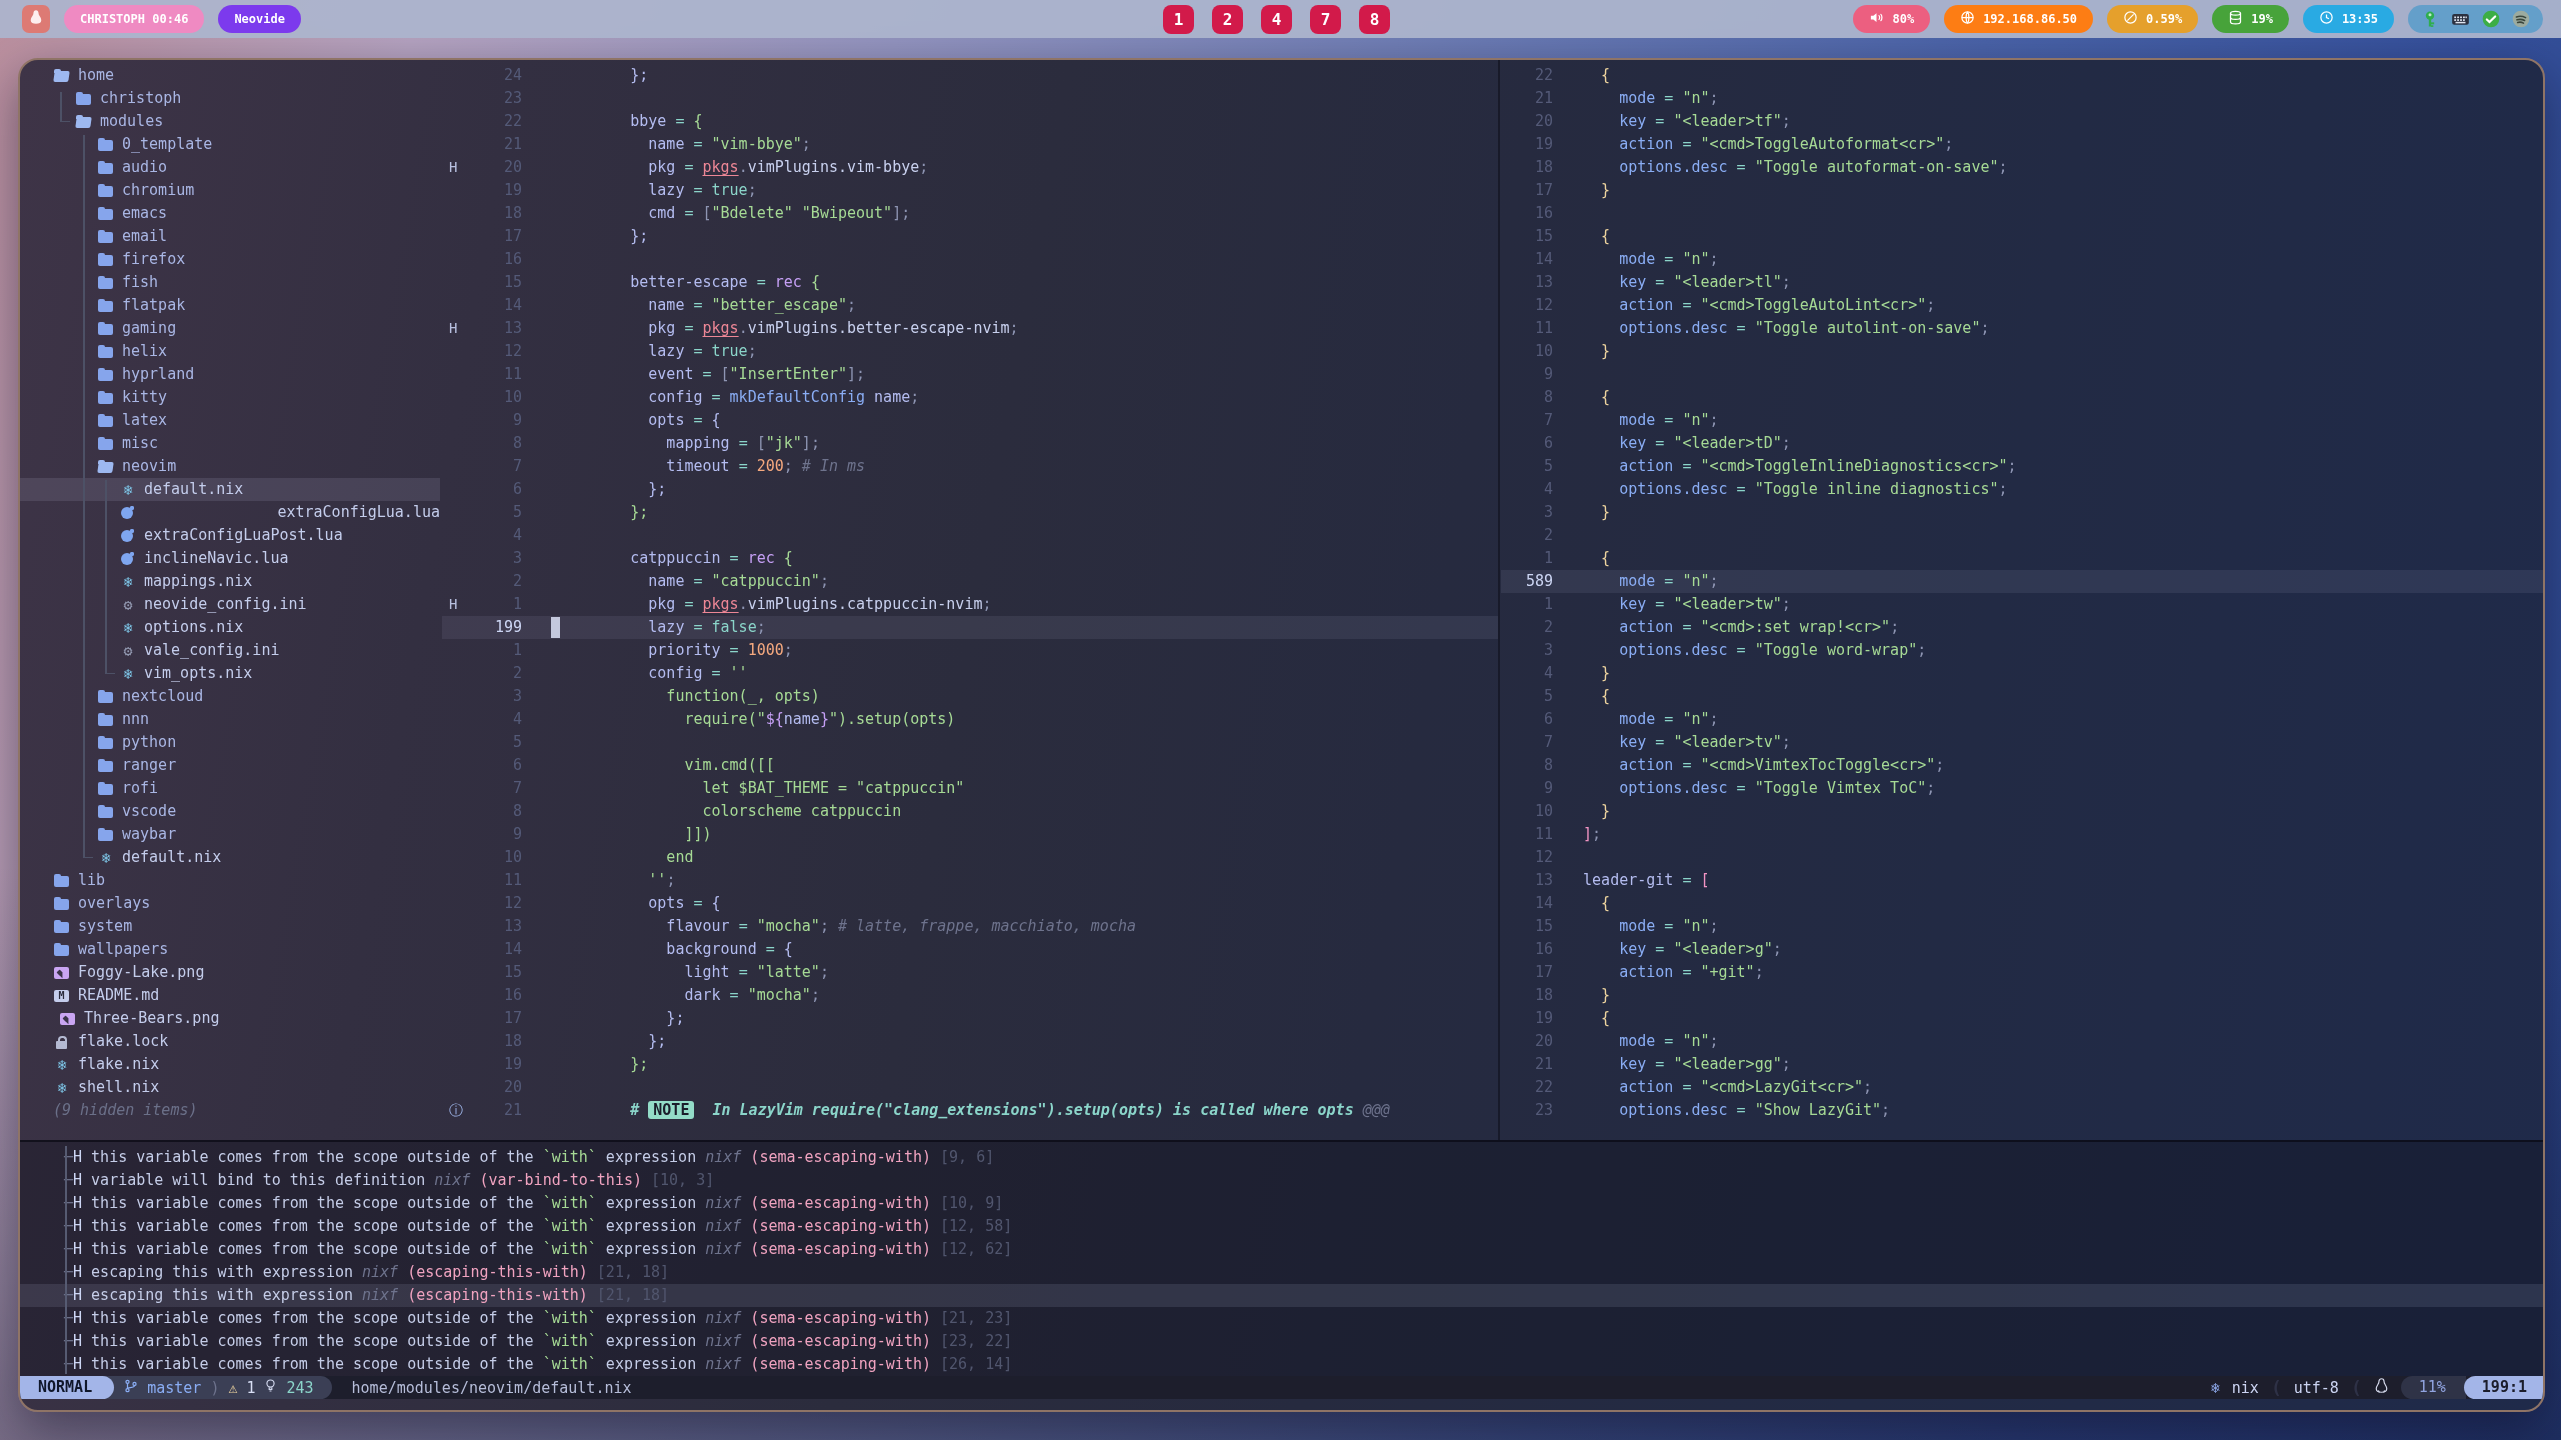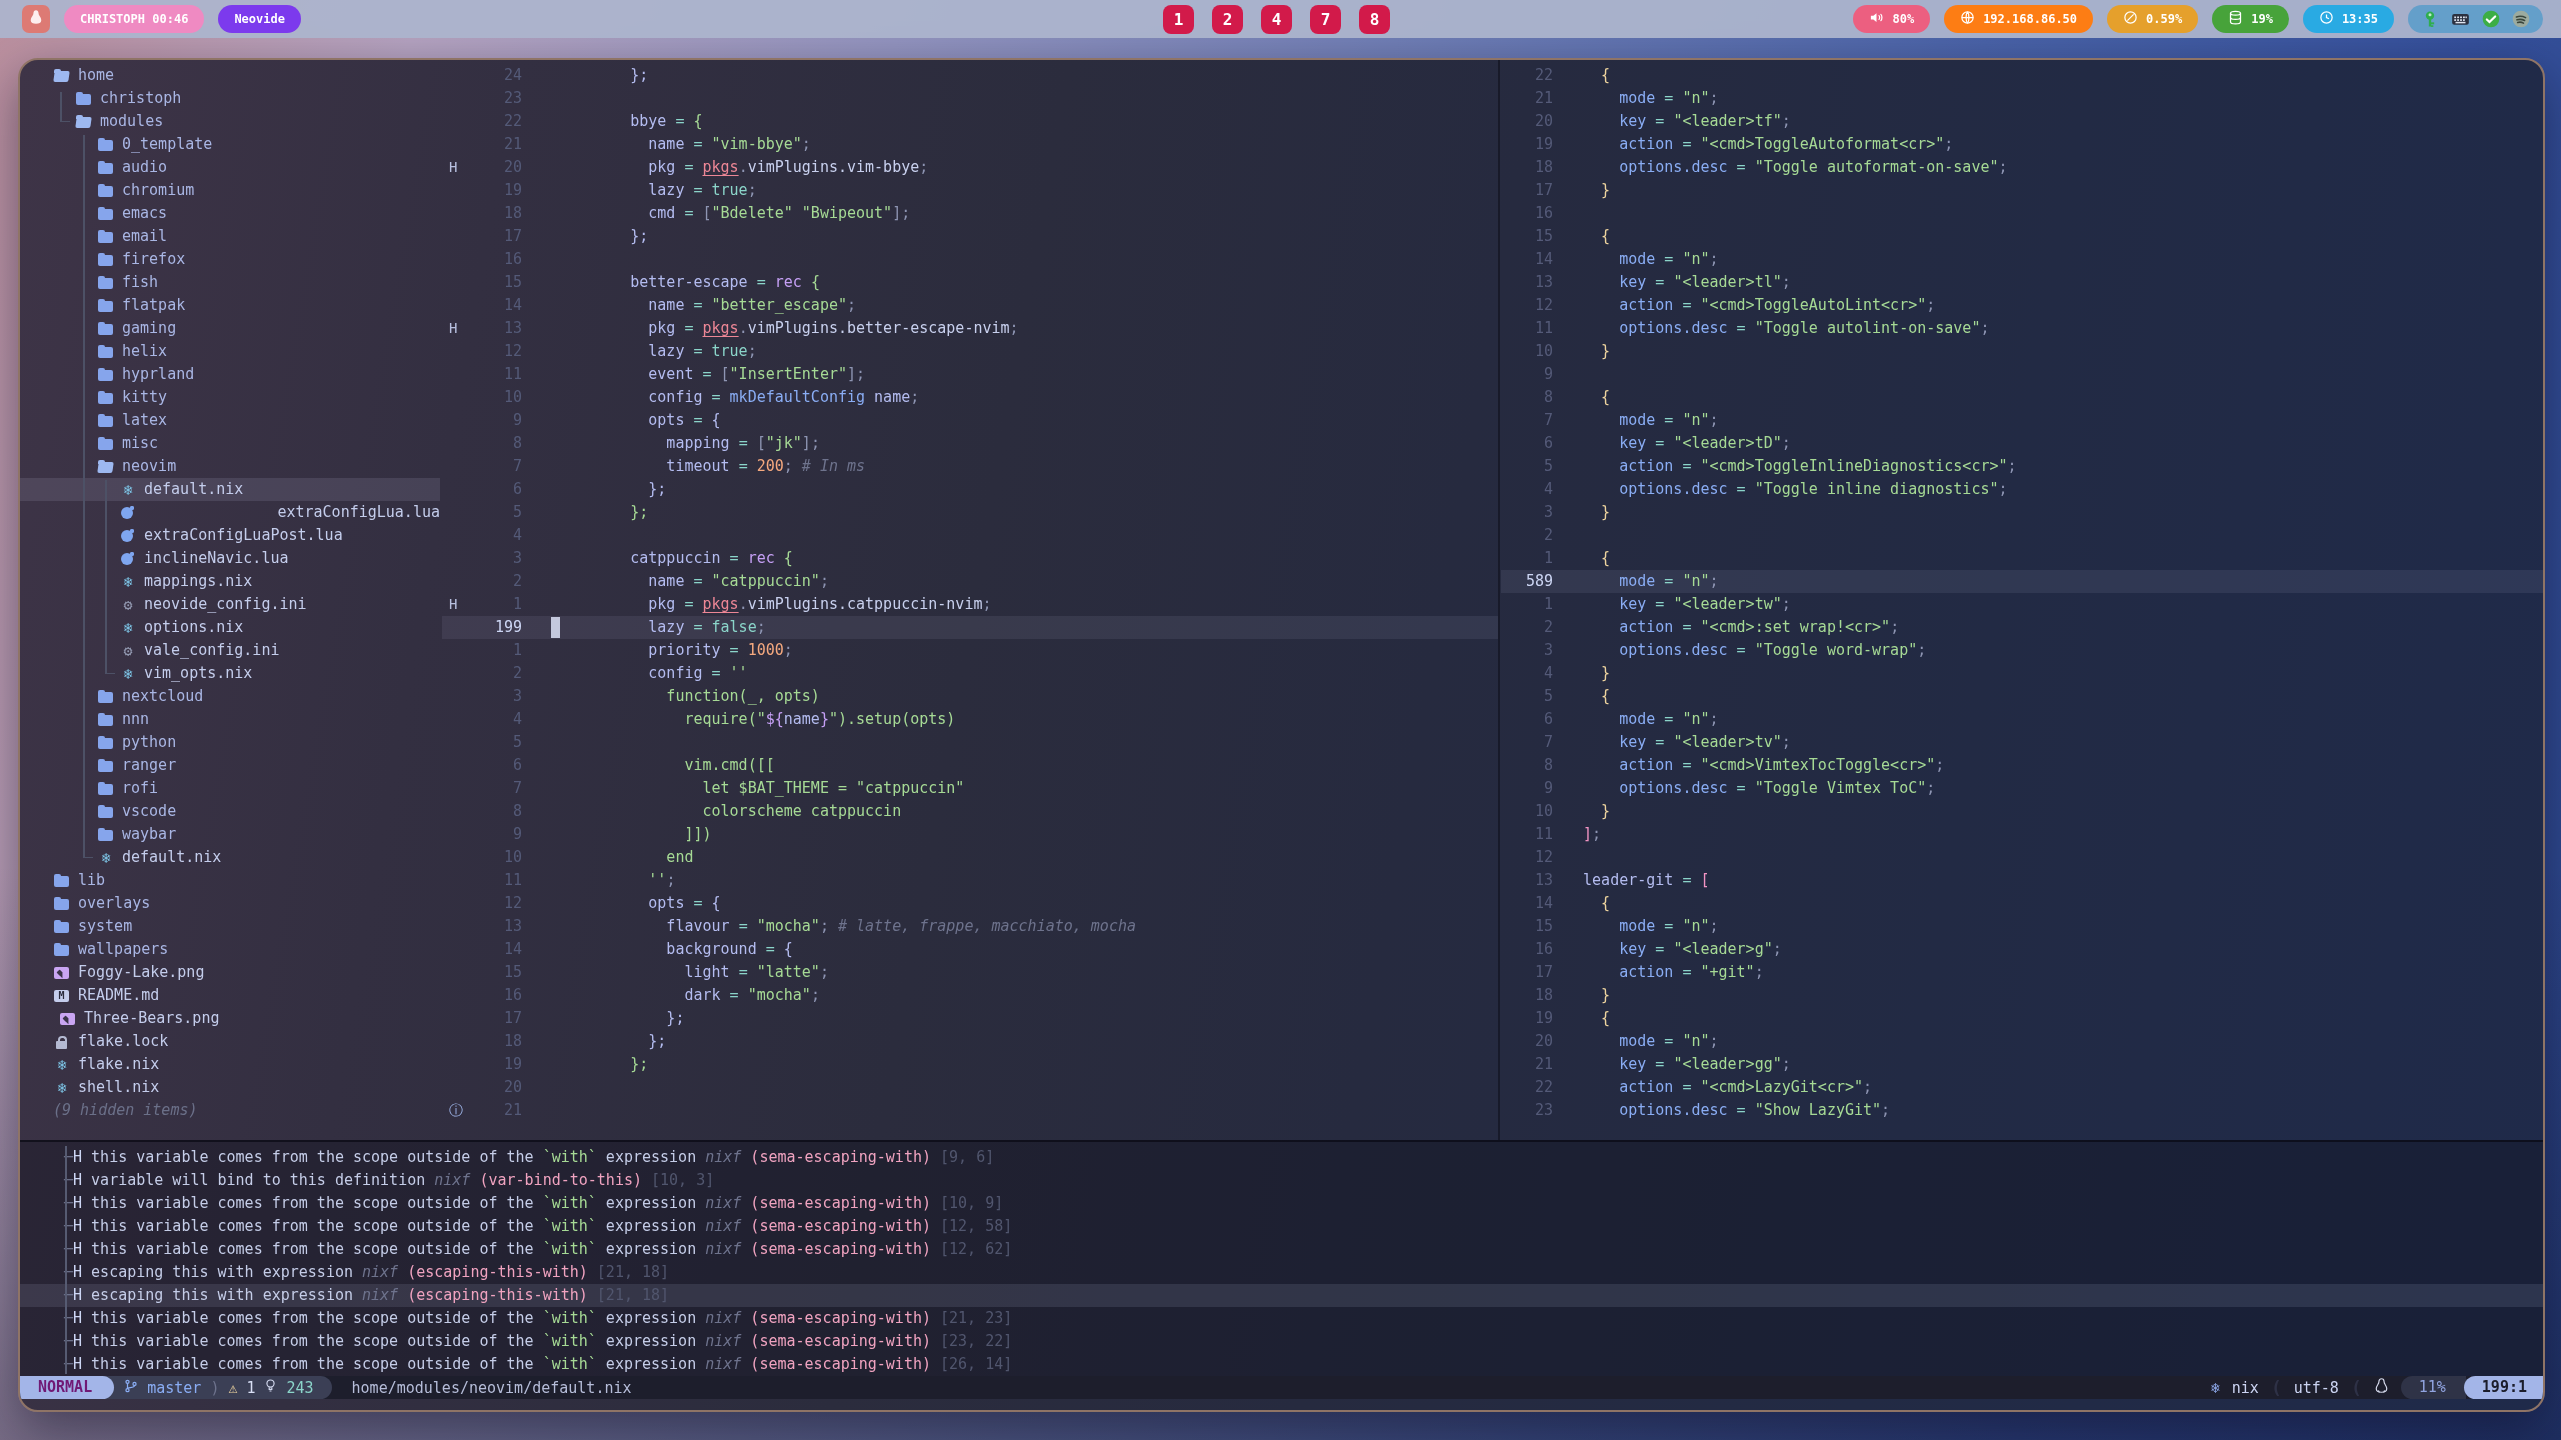--- a/index.html
+++ b/index.html
@@ -84,21 +84,21 @@
   .c-noteit{color:#8bd5ca;font-style:italic;font-weight:600;}
   
   .diag{position:absolute;left:0;top:1080px;width:100%;height:236px;
     border-top:2px solid rgba(8,9,18,.7);background:rgba(16,17,28,.38);}
   .drow{height:23px;line-height:23px;font-size:15px;white-space:pre;padding-left:44px;}
   .drow.sel{background:rgba(195,202,235,0.12);}
   .dguide{position:absolute;left:45px;top:4px;width:1.5px;height:228px;background:#565b72;}
   
   .statusline{position:absolute;left:0;top:1316px;width:100%;height:23px;background:#1d1e2c;
     display:flex;align-items:center;font-size:15px;}
-  .sl-mode{height:23px;line-height:23px;padding:0 22px 0 18px;background:#a3b5e8;color:#701a75;
+  .sl-mode{height:23px;line-height:23px;padding:0 22px 0 18px;background:#a3b5e8;color:#0f172a;
     font-weight:bold;border-radius:0 12px 12px 0;z-index:2;}
   .sl-git{height:23px;display:flex;align-items:center;gap:9px;background:#3b3f55;
     padding:0 18px 0 22px;margin-left:-12px;border-radius:0 12px 12px 0;z-index:1;}
   .sl-branch{color:#8aadf4;}
   .sl-sep{color:#6e738d;}
   .sl-warnico{color:#eed49f;} .sl-warn{color:#d9dff5;}
   .sl-hint{color:#8bd5ca;}
   .sl-path{color:#b6bdd9;margin-left:20px;}
   .sl-right{margin-left:auto;display:flex;align-items:center;gap:12px;}
   .sl-flake{color:#8ca7e8;} .sl-ft,.sl-enc{color:#ccd4f2;}
@@ -453,21 +453,21 @@
       <div class="crow"><span class="sign"></span><span class="lnum">11</span><span class="code"><span class="c-grn">          ''</span><span class="c-pun">;</span></span></div>
       <div class="crow"><span class="sign"></span><span class="lnum">12</span><span class="code"><span class="c-lav">          opts </span><span class="c-teal">= </span><span class="c-lav">{</span></span></div>
       <div class="crow"><span class="sign"></span><span class="lnum">13</span><span class="code"><span class="c-lav">            flavour </span><span class="c-teal">= </span><span class="c-grn">"mocha"</span><span class="c-pun">; </span><span class="c-com"># latte, frappe, macchiato, mocha</span></span></div>
       <div class="crow"><span class="sign"></span><span class="lnum">14</span><span class="code"><span class="c-lav">            background </span><span class="c-teal">= </span><span class="c-lav">{</span></span></div>
       <div class="crow"><span class="sign"></span><span class="lnum">15</span><span class="code"><span class="c-lav">              light </span><span class="c-teal">= </span><span class="c-grn">"latte"</span><span class="c-pun">;</span></span></div>
       <div class="crow"><span class="sign"></span><span class="lnum">16</span><span class="code"><span class="c-lav">              dark </span><span class="c-teal">= </span><span class="c-grn">"mocha"</span><span class="c-pun">;</span></span></div>
       <div class="crow"><span class="sign"></span><span class="lnum">17</span><span class="code"><span class="c-lav">            };</span></span></div>
       <div class="crow"><span class="sign"></span><span class="lnum">18</span><span class="code"><span class="c-lav">          };</span></span></div>
       <div class="crow"><span class="sign"></span><span class="lnum">19</span><span class="code"><span class="c-grn">        };</span></span></div>
       <div class="crow"><span class="sign"></span><span class="lnum">20</span><span class="code"></span></div>
-      <div class="crow"><span class="sign info">ⓘ</span><span class="lnum">21</span></div>
+      <div class="crow"><span class="sign info">ⓘ</span><span class="lnum">21</span><span class="code"><span class="c-txt">        </span><span class="c-noteit"># </span><span class="c-badge">NOTE</span><span class="c-txt">  </span><span class="c-noteit">In LazyVim require("clang_extensions").setup(opts) is called where opts </span><span class="c-com">@@@</span></span></div>
     </div>
   <div class="vsep"></div>
   <div class="pane pane-right" id="pane-right">
       <div class="crow"><span class="sign"></span><span class="lnum">22</span><span class="code"><span class="c-yel">    {</span></span></div>
       <div class="crow"><span class="sign"></span><span class="lnum">21</span><span class="code"><span class="c-blu">      mode </span><span class="c-teal">= </span><span class="c-grn">"n"</span><span class="c-pun">;</span></span></div>
       <div class="crow"><span class="sign"></span><span class="lnum">20</span><span class="code"><span class="c-blu">      key </span><span class="c-teal">= </span><span class="c-grn">"&lt;leader&gt;tf"</span><span class="c-pun">;</span></span></div>
       <div class="crow"><span class="sign"></span><span class="lnum">19</span><span class="code"><span class="c-blu">      action </span><span class="c-teal">= </span><span class="c-grn">"&lt;cmd&gt;ToggleAutoformat&lt;cr&gt;"</span><span class="c-pun">;</span></span></div>
       <div class="crow"><span class="sign"></span><span class="lnum">18</span><span class="code"><span class="c-blu">      options.desc </span><span class="c-teal">= </span><span class="c-grn">"Toggle autoformat-on-save"</span><span class="c-pun">;</span></span></div>
       <div class="crow"><span class="sign"></span><span class="lnum">17</span><span class="code"><span class="c-yel">    }</span></span></div>
       <div class="crow"><span class="sign"></span><span class="lnum">16</span><span class="code"></span></div>

